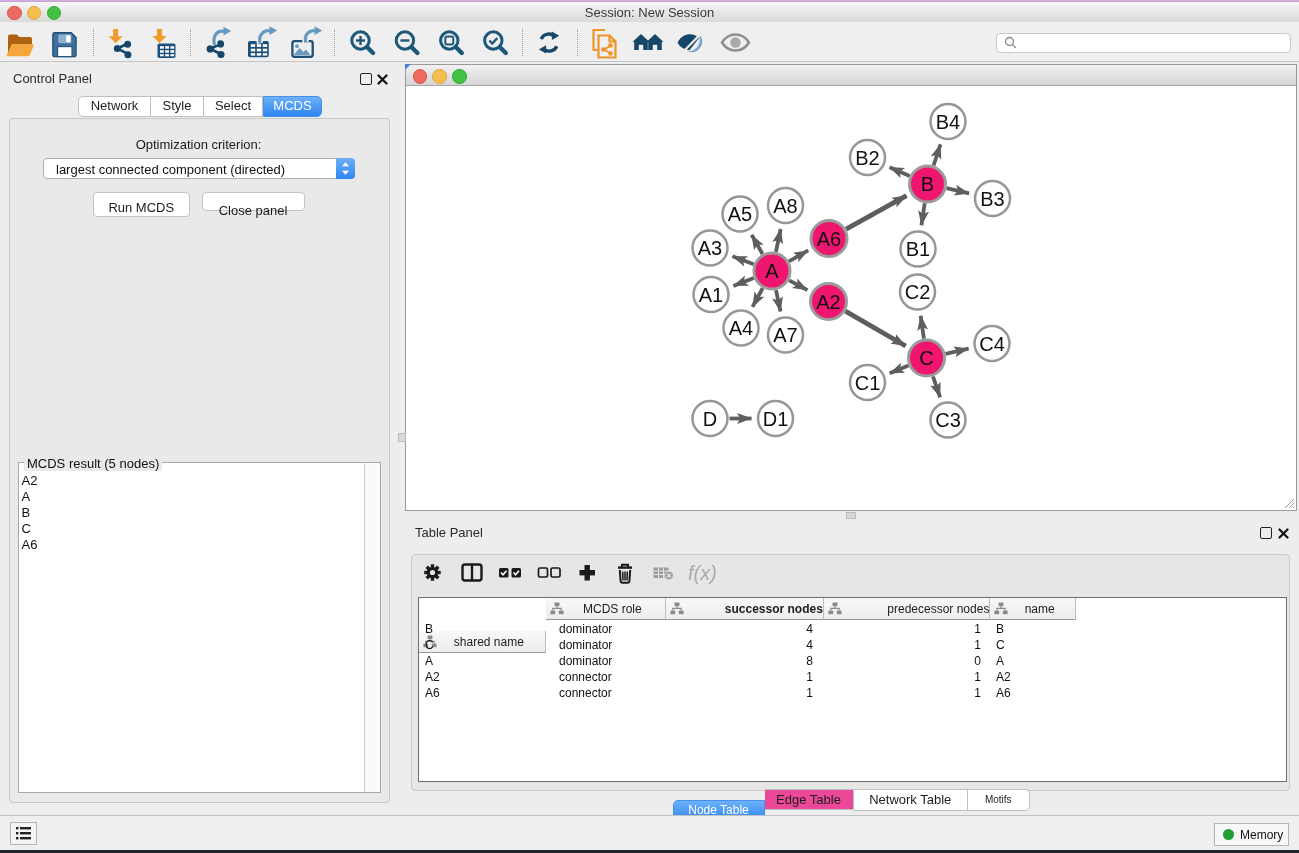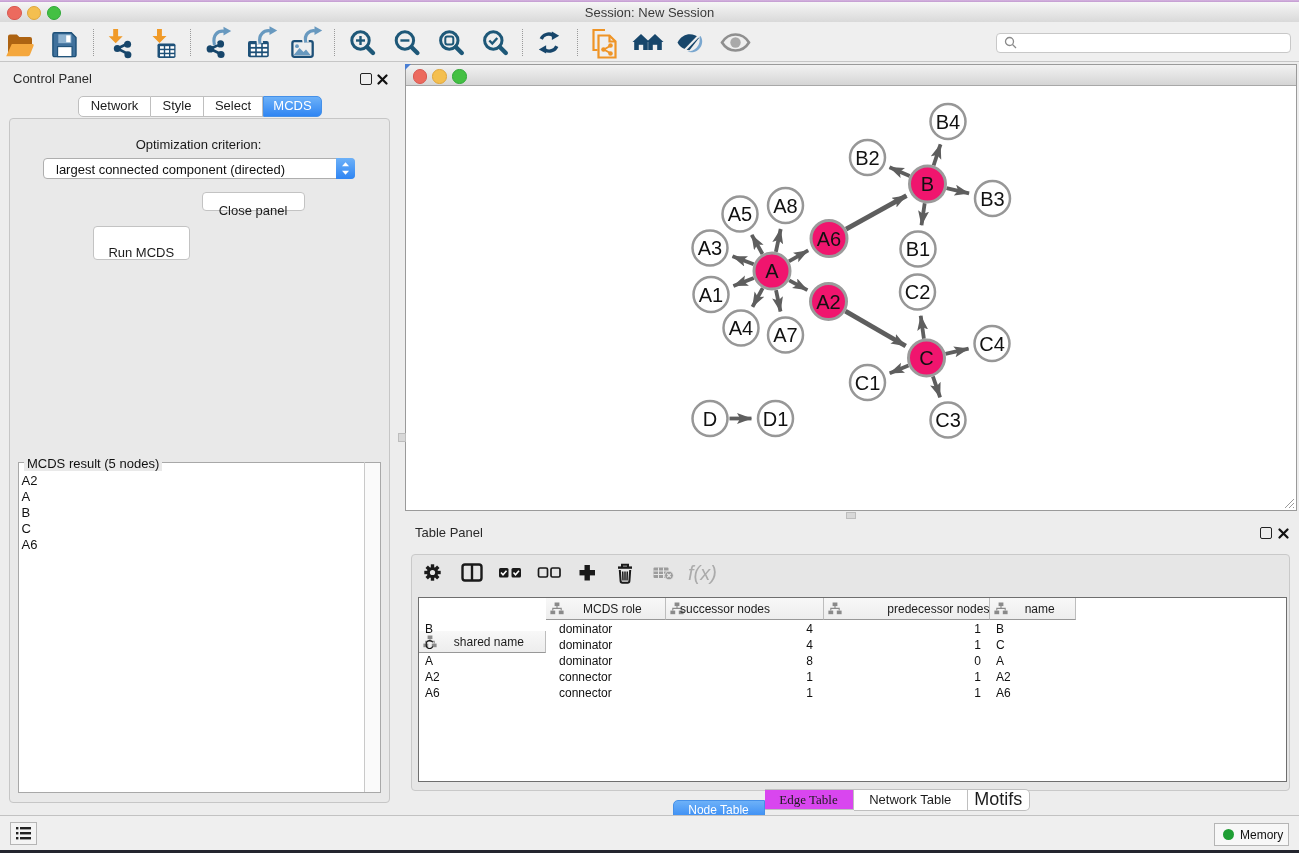--- a/index.html
+++ b/index.html
@@ -203,21 +203,21 @@
 <div class="abs" style="left:43px;top:158px;width:312px;height:21px;background:#fff;border:1px solid #aeaeae;border-radius:4px;box-sizing:border-box;">
   <div style="position:absolute;right:-1px;top:-1px;width:19px;height:21px;border-radius:0 4px 4px 0;background:linear-gradient(#6db1f8,#2f85f3);">
     <svg width="19" height="21" viewBox="0 0 19 21">
         <path d="M6,8.2 L9.5,4.2 L13,8.2 Z" fill="#fff"></path>
         <path d="M6,12.8 L9.5,16.8 L13,12.8 Z" fill="#fff"></path>
       </svg>
   </div>
   <div style="position:absolute;left:12px;top:2.5px;font-size:13px;color:#111;">largest connected component (directed)</div>
 </div>
 
-<div class="btn" style="left:92.5px;top:191.5px;width:97.5px;height:34px;padding-top:18px;margin-top:34px;">Run MCDS</div>
+<div class="btn" style="left:92.5px;top:191.5px;width:97.5px;height:25px;padding-top:7px;">Run MCDS</div>
 <div class="btn" style="left:201.5px;top:191.5px;width:103px;height:19.5px;padding-top:10px;">Close panel</div>
 
 <div class="abs" style="left:17.5px;top:461.5px;width:363px;height:331.5px;background:#fff;border:1px solid #a8a8a8;box-sizing:border-box;"></div>
 <div class="abs" style="left:24px;top:455.5px;background:#e9e9e9;padding:0 3px;font-size:13px;color:#111;">MCDS result (5 nodes)</div>
 <div class="abs" style="left:363.5px;top:462px;width:1px;height:330px;background:#c9c9c9;"></div>
 <div class="abs" style="left:364.5px;top:462.5px;width:15px;height:329px;background:#fafafa;"></div>
 <div class="abs" style="left:21.5px;top:473px;font-size:13px;color:#111;line-height:16px;">A2<br>A<br>B<br>C<br>A6</div>
 
 <div class="abs" style="left:405px;top:63.5px;width:892px;height:447px;background:#fff;border:1px solid #9a9a9a;box-sizing:border-box;">
   <div style="position:absolute;left:0;top:0;width:100%;height:20.5px;background:linear-gradient(#f2f2f2,#d5d5d5);border-bottom:1px solid #a8a8a8;">
@@ -390,21 +390,21 @@
     </div>
 <div style="position:absolute;left:247.10000000000002px;top:0;width:157.9px;height:22.6px;background:linear-gradient(#f8f8f8,#ededed);border-right:1px solid #bdbdbd;border-bottom:1px solid #989898;box-sizing:border-box;">
       <svg width="14" height="13" viewBox="0 0 14 13" style="position:absolute;left:4px;top:4.5px">
         <g fill="#8a8a8a">
           <rect x="4.6" y="0.5" width="4.8" height="3.6"></rect>
           <rect x="0.4" y="8.6" width="4.8" height="3.6"></rect>
           <rect x="8.8" y="8.6" width="4.8" height="3.6"></rect>
         </g>
         <path d="M7,4.1 V6.4 M2.8,8.6 V6.4 H11.2 V8.6" stroke="#8a8a8a" stroke-width="1.1" fill="none"></path>
       </svg>
-      <div style="position:absolute;left:14px;right:0;top:4.5px;text-align:left;font-size:12px;color:#1c1c1c;">successor nodes</div>
+      <div style="position:absolute;left:14px;right:0;top:4.5px;text-align:right;font-size:12px;color:#1c1c1c;font-weight:bold;">successor nodes</div>
     </div>
 <div style="position:absolute;left:405.0px;top:0;width:166.5px;height:22.6px;background:linear-gradient(#f8f8f8,#ededed);border-right:1px solid #bdbdbd;border-bottom:1px solid #989898;box-sizing:border-box;">
       <svg width="14" height="13" viewBox="0 0 14 13" style="position:absolute;left:4px;top:4.5px">
         <g fill="#8a8a8a">
           <rect x="4.6" y="0.5" width="4.8" height="3.6"></rect>
           <rect x="0.4" y="8.6" width="4.8" height="3.6"></rect>
           <rect x="8.8" y="8.6" width="4.8" height="3.6"></rect>
         </g>
         <path d="M7,4.1 V6.4 M2.8,8.6 V6.4 H11.2 V8.6" stroke="#8a8a8a" stroke-width="1.1" fill="none"></path>
       </svg>
@@ -442,23 +442,23 @@
 <div style="position:absolute;left:713px;top:670.2px;width:100px;text-align:right;font-size:12px;color:#111;">1</div>
 <div style="position:absolute;left:881px;top:670.2px;width:100px;text-align:right;font-size:12px;color:#111;">1</div>
 <div style="position:absolute;left:996px;top:670.2px;font-size:12px;color:#111;">A2</div>
 <div style="position:absolute;left:425px;top:686.2px;font-size:12px;color:#111;">A6</div>
 <div style="position:absolute;left:559px;top:686.2px;font-size:12px;color:#111;">connector</div>
 <div style="position:absolute;left:713px;top:686.2px;width:100px;text-align:right;font-size:12px;color:#111;">1</div>
 <div style="position:absolute;left:881px;top:686.2px;width:100px;text-align:right;font-size:12px;color:#111;">1</div>
 <div style="position:absolute;left:996px;top:686.2px;font-size:12px;color:#111;">A6</div>
 
 <div style="position:absolute;left:672.5px;top:800px;width:92.0px;height:21.5px;background:linear-gradient(#6db1f8,#2f85f3);color:#fff;border:1px solid #4590e8;border-radius:5px 0 0 5px;box-sizing:border-box;font-size:12px;text-align:center;line-height:19.5px;">Node Table</div>
-<div style="position:absolute;left:764.5px;top:789px;width:89.0px;height:21px;background:#d946ef;color:#1c1c1c;border:1px solid #bfbfbf;border-left:none;box-sizing:border-box;font-size:13px;text-align:center;line-height:19.5px;font-family:Liberation Serif, serif;">Edge Table</div>
+<div style="position:absolute;left:764.5px;top:789px;width:89.0px;height:21px;background:#ec4899;color:#1c1c1c;border:1px solid #bfbfbf;border-left:none;box-sizing:border-box;font-size:13px;text-align:center;line-height:19.5px;">Edge Table</div>
 <div style="position:absolute;left:853.5px;top:789px;width:114.5px;height:21.5px;background:#fff;color:#1c1c1c;border:1px solid #bfbfbf;border-left:none;box-sizing:border-box;font-size:13px;text-align:center;line-height:19.5px;">Network Table</div>
-<div style="position:absolute;left:968.0px;top:789px;width:61.5px;height:21.5px;background:#fff;color:#1c1c1c;border:1px solid #bfbfbf;border-left:none;border-radius:0 5px 5px 0;box-sizing:border-box;font-size:18px;text-align:center;line-height:19.5px;">Motifs</div>
+<div style="position:absolute;left:968.0px;top:789px;width:61.5px;height:21.5px;background:#fff;color:#1c1c1c;border:1px solid #bfbfbf;border-left:none;border-radius:0 5px 5px 0;box-sizing:border-box;font-size:10px;text-align:center;line-height:19.5px;">Motifs</div>
 
 <div class="abs" style="left:0;top:814.5px;width:1299px;height:35px;background:#efefef;border-top:1px solid #c2c2c2;box-sizing:border-box;"></div>
 <div class="abs" style="left:9.5px;top:822px;width:27px;height:22.5px;background:#f4f4f4;border:1px solid #b5b5b5;box-sizing:border-box;">
   <svg width="25" height="20" viewBox="0 0 25 20">
       <g fill="#222">
         <rect x="5" y="4" width="2.4" height="2.4"></rect>
         <rect x="9" y="4" width="11" height="2.4"></rect>
         <rect x="5" y="9" width="2.4" height="2.4"></rect>
         <rect x="9" y="9" width="11" height="2.4"></rect>
         <rect x="5" y="14" width="2.4" height="2.4"></rect>

